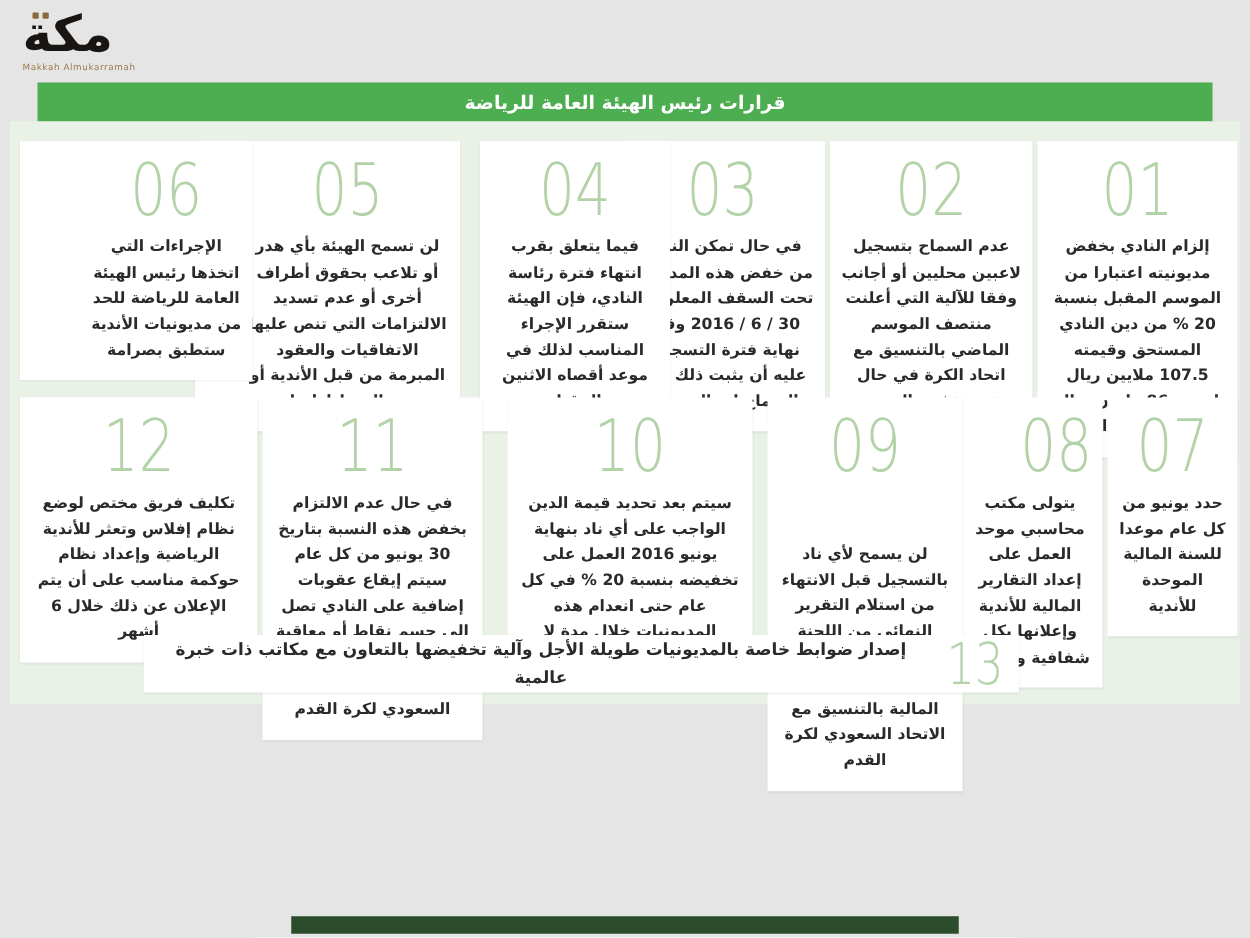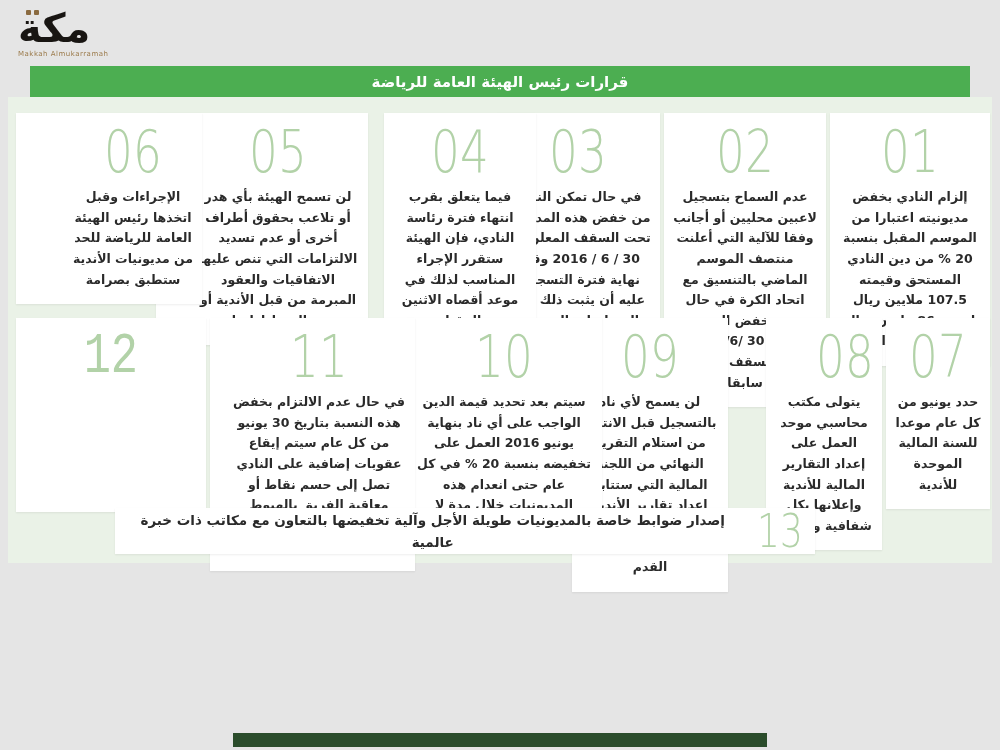--- a/index.html
+++ b/index.html
@@ -33,24 +33,24 @@
   
   .c1 {left:830px;top:113px;width:160px;min-height:196px;}
   .c2 {left:664px;top:113px;width:162px;min-height:208px;}
   .c3 {left:496px;top:113px;width:164px;min-height:190px;align-items:center;}
   .c4 {left:340px;top:113px;width:152px;min-height:196px;margin-left:44px;}
   .c5 {left:156px;top:113px;width:180px;min-height:192px;padding-left:32px;}
   .c6 {left:16px; top:113px;width:138px;min-height:186px;padding-left:48px;}
   
   .c7 {left:886px;top:318px;width:104px;min-height:186px;}
   .c8 {left:766px;top:318px;width:116px;min-height:172px;align-items:flex-end;}
-  .c9 {left:572px;top:318px;width:156px;min-height:178px;}
+  .c9 {left:614px;top:318px;width:156px;min-height:178px;gap:41px;}
   .c10{left:406px;top:318px;width:196px;min-height:188px;}
-  .c11{left:210px;top:318px;width:192px;min-height:182px;padding-left:13px;}
-  .c12{left:16px; top:318px;width:190px;min-height:194px;font-family:Liberation Mono, monospace;}
+  .c11{left:210px;top:318px;width:176px;min-height:182px;}
+  .c12{left:16px; top:318px;width:190px;min-height:194px;}
 
   
   .banner{position:absolute;left:115px;top:508px;width:700px;height:46px;background:#ffffff;
           box-shadow:0 1px 2px rgba(0,0,0,.07);display:flex;direction:rtl;align-items:center;}
   .banner .num{font-size:46px;padding:0 6px 0 0;}
   .banner .txt{flex:1;padding:0 10px;font-size:13.5px;text-align:center;}
 
   
   .footer-bar{position:absolute;left:233px;top:733px;width:534px;height:14px;background:#2b4d2c;}
 </style>
@@ -89,21 +89,21 @@
   <div class="card c4">
     <div class="num">04</div>
     <div class="txt">فيما يتعلق بقرب انتهاء فترة رئاسة النادي، فإن الهيئة ستقرر الإجراء المناسب لذلك في موعد أقصاه الاثنين المقبل</div>
   </div>
   <div class="card c5">
     <div class="num">05</div>
     <div class="txt">لن تسمح الهيئة بأي هدر أو تلاعب بحقوق أطراف أخرى أو عدم تسديد الالتزامات التي تنص عليها الاتفاقيات والعقود المبرمة من قبل الأندية أو مجالس إداراتها</div>
   </div>
   <div class="card c6">
     <div class="num">06</div>
-    <div class="txt">الإجراءات وقبل اتخذها رئيس الهيئة العامة للرياضة للحد من مديونيات الأندية ستطبق بصرامة</div>
+    <div class="txt">الإجراءات التي اتخذها رئيس الهيئة العامة للرياضة للحد من مديونيات الأندية ستطبق بصرامة</div>
   </div>
   <div class="card c7">
     <div class="num">07</div>
     <div class="txt">حدد يونيو من كل عام موعدا للسنة المالية الموحدة للأندية</div>
   </div>
   <div class="card c8">
     <div class="num">08</div>
     <div class="txt">يتولى مكتب محاسبي موحد العمل على إعداد التقارير المالية للأندية وإعلانها بكل شفافية ووضوح</div>
   </div>
   <div class="card c9">
@@ -113,20 +113,21 @@
   <div class="card c10">
     <div class="num">10</div>
     <div class="txt">سيتم بعد تحديد قيمة الدين الواجب على أي ناد بنهاية يونيو 2016 العمل على تخفيضه بنسبة 20 % في كل عام حتى انعدام هذه المديونيات خلال مدة لا تتجاوز خمس سنوات</div>
   </div>
   <div class="card c11">
     <div class="num">11</div>
     <div class="txt">في حال عدم الالتزام بخفض هذه النسبة بتاريخ 30 يونيو من كل عام سيتم إيقاع عقوبات إضافية على النادي تصل إلى حسم نقاط أو معاقبة الفريق بالهبوط لدرجة أدنى بالتنسيق مع الاتحاد السعودي لكرة القدم</div>
   </div>
   <div class="card c12">
     <div class="num">12</div>
+    <div class="txt">تكليف فريق مختص لوضع نظام إفلاس وتعثر للأندية الرياضية وإعداد نظام حوكمة مناسب على أن يتم الإعلان عن ذلك خلال 6 أشهر</div>
   </div>
 
   <div class="banner">
     <div class="num">13</div>
     <div class="txt">إصدار ضوابط خاصة بالمديونيات طويلة الأجل وآلية تخفيضها بالتعاون مع مكاتب ذات خبرة عالمية</div>
   </div>
 
   <div class="footer-bar"></div>
 
 </div>

